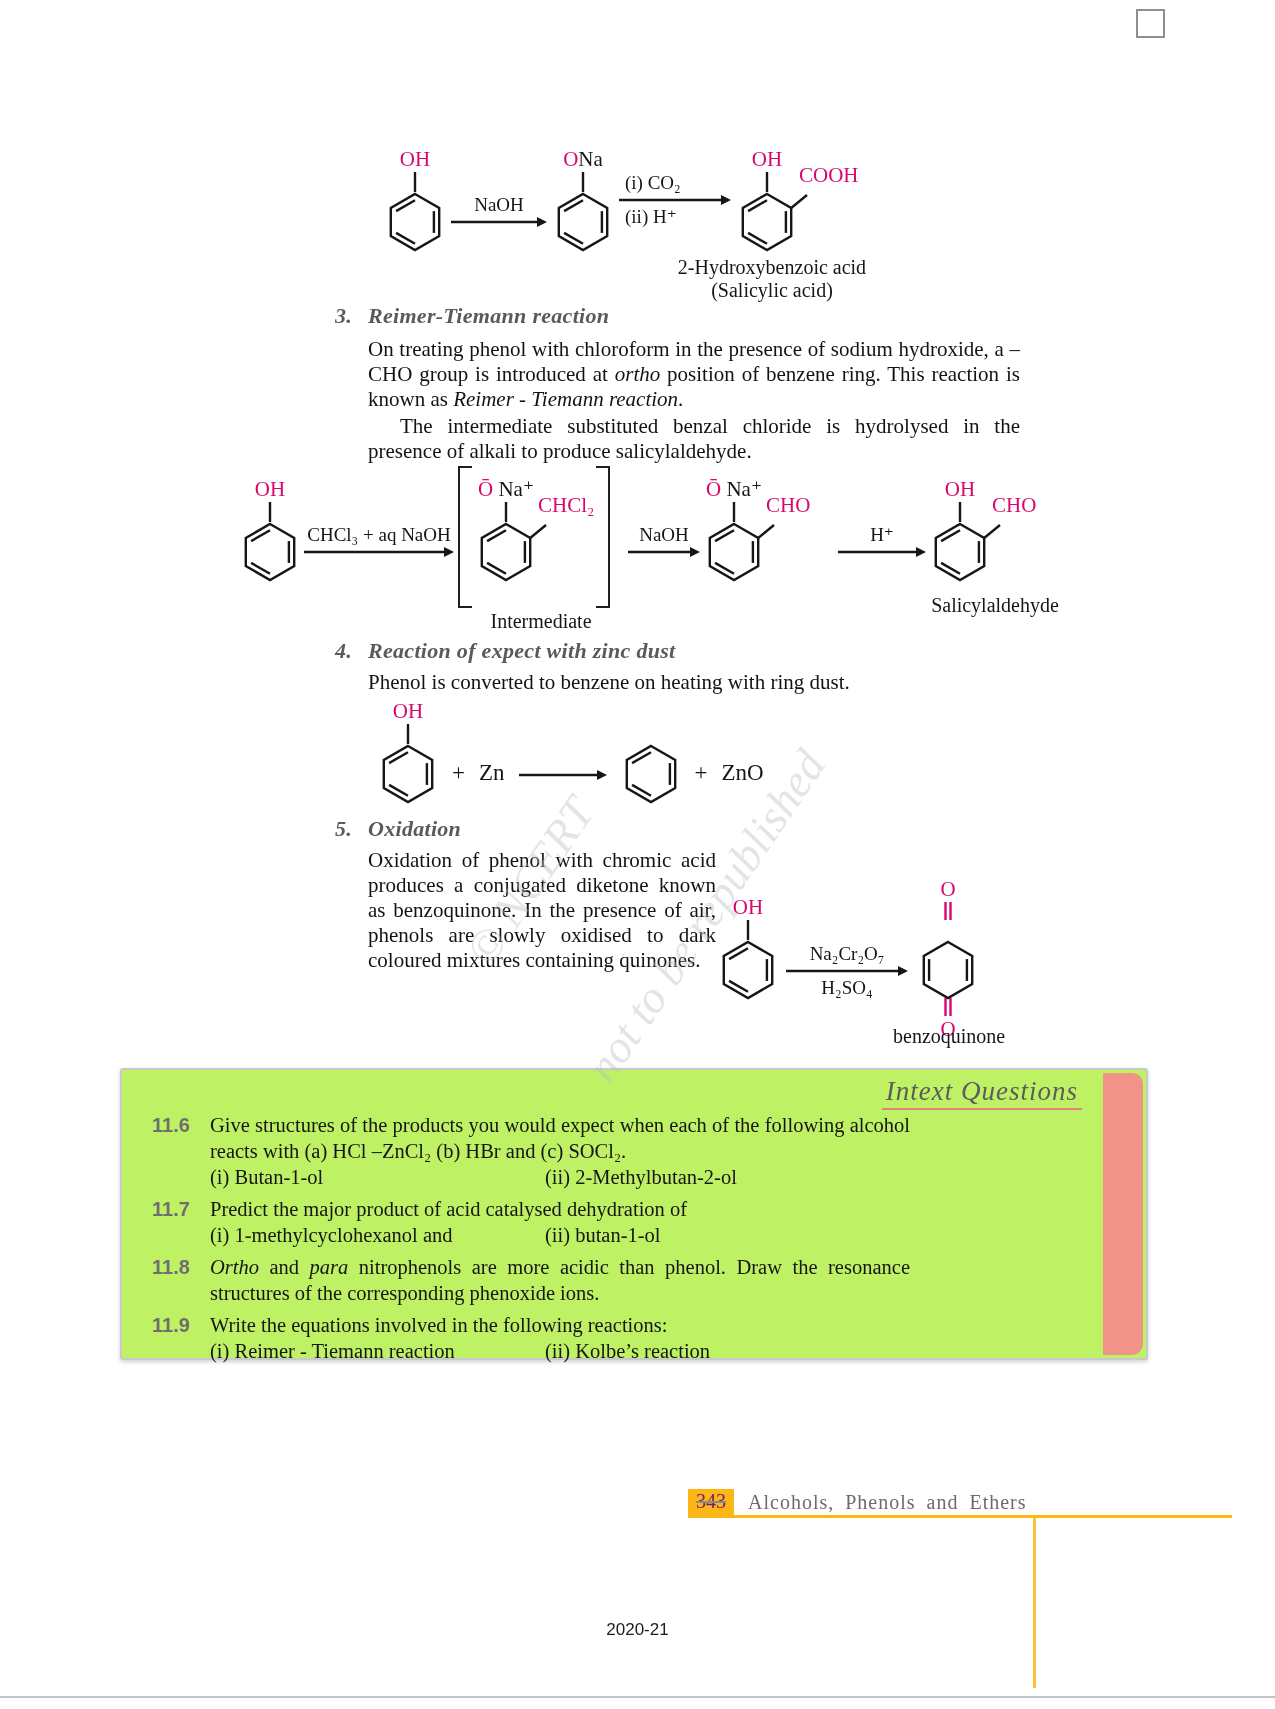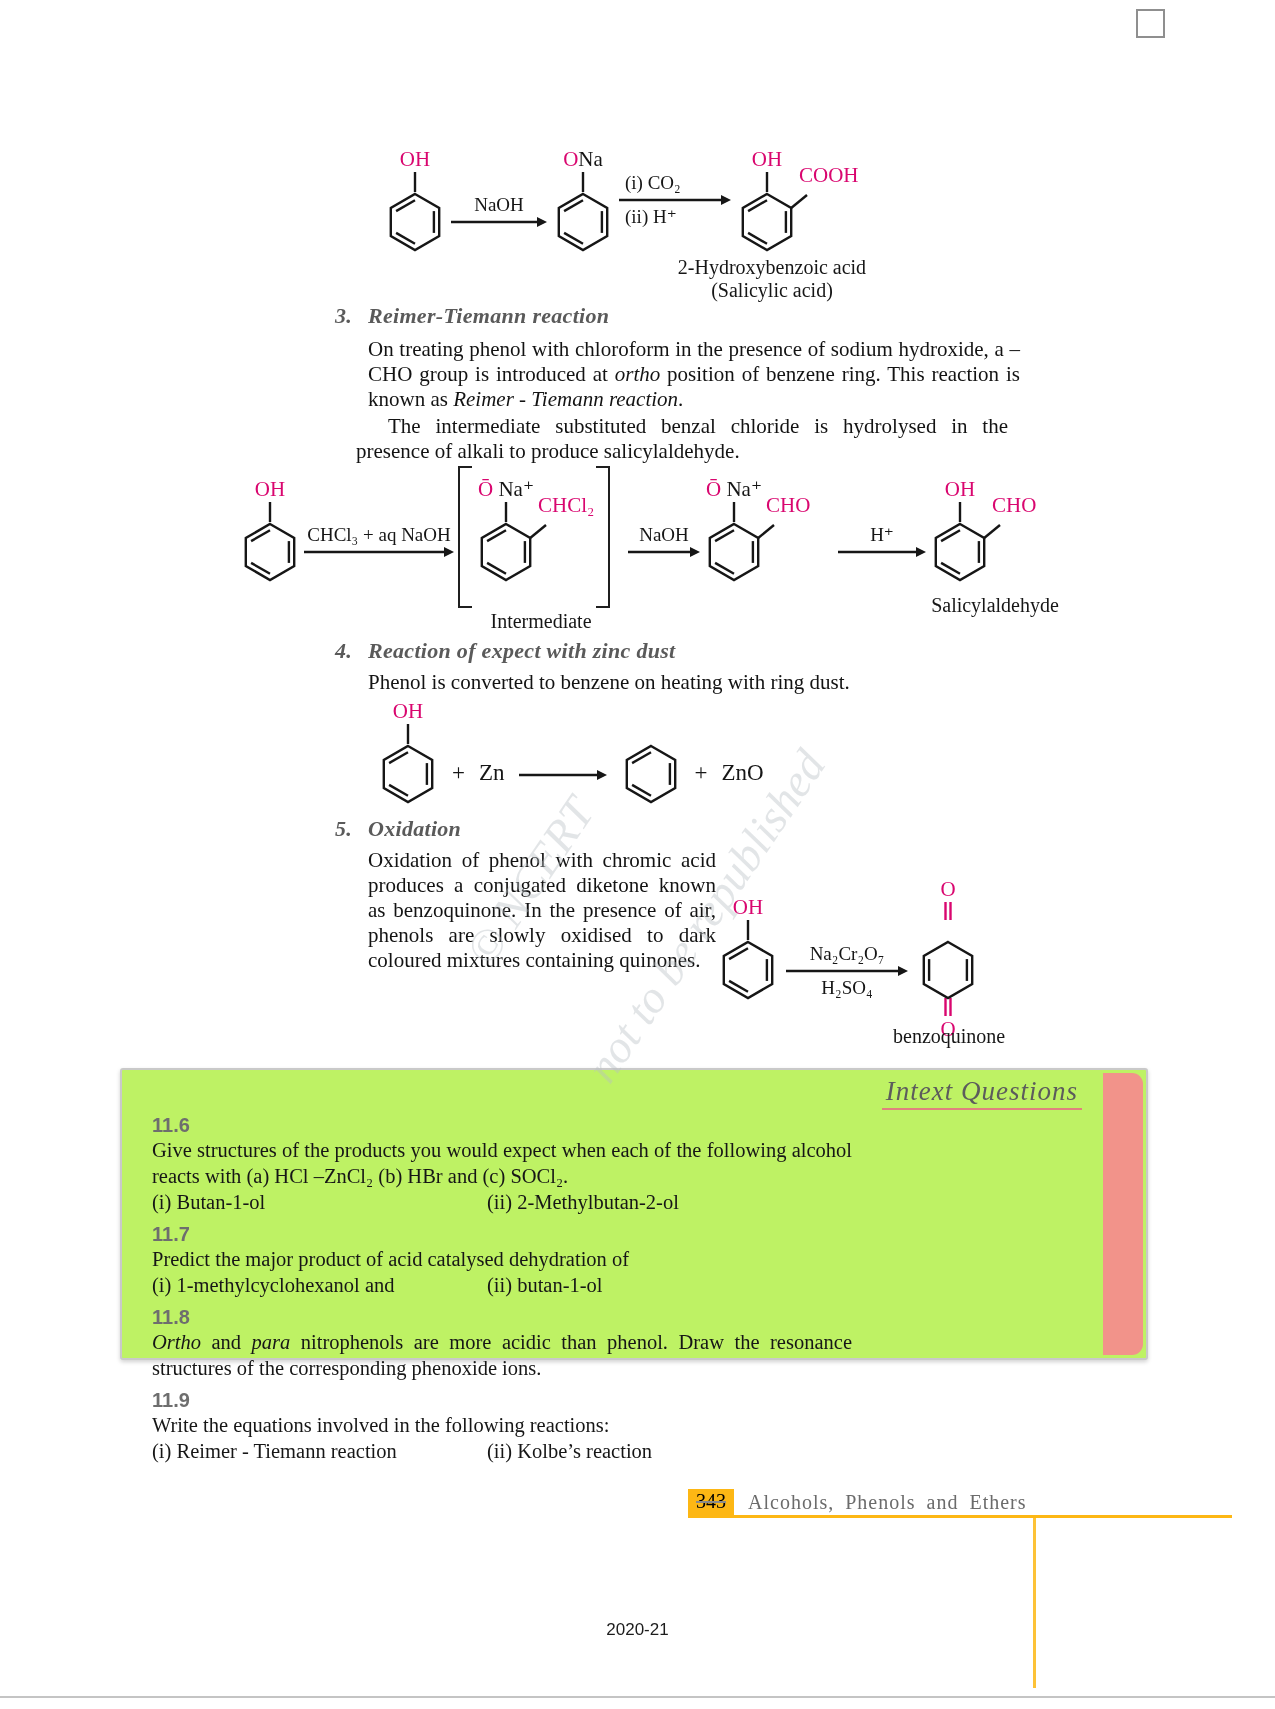--- a/index.html
+++ b/index.html
@@ -34,28 +34,28 @@
   .h-num{width:33px;flex:none;}
   .heading{position:absolute;display:flex;font-size:22px;font-weight:bold;font-style:italic;color:var(--head);letter-spacing:.3px;}
   .para{position:absolute;font-size:21px;line-height:25px;text-align:justify;color:#131313;}
   .indent{text-indent:32px;}
 
   
   .qbox{position:absolute;left:120px;top:1068px;width:1028px;height:292px;background:#bef264;border:2px solid #c9c9c9;border-radius:3px;box-shadow:0 2px 4px rgba(0,0,0,.18);}
   .qbar{position:absolute;top:3px;bottom:3px;right:3px;width:40px;background:var(--salmon);border-radius:0 11px 11px 0;}
   .qtitle{position:absolute;top:6px;right:64px;font-style:italic;font-size:27px;color:#5c5c5c;letter-spacing:1px;border-bottom:2px solid #e0827d;padding:0 4px 1px;}
   .qlist{position:absolute;left:30px;top:42px;width:760px;}
-  .qitem{display:flex;margin-bottom:6px;flex-direction:column;}
+  .qitem{display:flex;margin-bottom:6px;}
   .qnum{width:58px;flex:none;font-family:"Liberation Sans","DejaVu Sans",sans-serif;font-weight:bold;font-size:20px;color:#6e6e6e;padding-top:2px;}
   .qtext{width:700px;font-size:20.5px;line-height:26px;text-align:justify;}
   .subrow{display:flex;font-size:20.5px;line-height:26px;}
   .sub1{width:335px;flex:none;}
 
   
-  .pgnum{position:absolute;left:688px;top:1489px;background:var(--yellow);padding:1px 8px 3px;font-size:20px;color:#000000;text-decoration:line-through;text-decoration-color:#8b8b8b;text-decoration-thickness:1.5px;}
+  .pgnum{position:absolute;left:688px;top:1489px;background:var(--yellow);padding:1px 8px 3px;font-size:20px;color:#701a75;text-decoration:line-through;text-decoration-color:#8b8b8b;text-decoration-thickness:1.5px;}
   .chap{position:absolute;left:748px;top:1491px;font-size:20px;color:#6b6b6b;letter-spacing:1px;word-spacing:5px;}
   .yline-h{position:absolute;left:688px;top:1515px;width:544px;height:3px;background:var(--yellow);}
   .yline-v{position:absolute;left:1033px;top:1518px;width:3px;height:170px;background:var(--yellow);opacity:.85;}
   .year{position:absolute;left:0;right:0;top:1620px;text-align:center;font-family:"Liberation Sans","DejaVu Sans",sans-serif;font-size:17px;color:#1c1c1c;}
   .botline{position:absolute;left:0;top:1696px;width:1275px;height:2px;background:#c4c4c4;}
   .cornersq{position:absolute;left:1136px;top:9px;width:29px;height:29px;border:2px solid #8f8f8f;background:#fff;}
 
   
   .wm{position:absolute;font-style:italic;font-size:46px;color:#b9bfc4;opacity:.4;white-space:nowrap;pointer-events:none;z-index:5;transform-origin:left top;}
 
@@ -131,21 +131,21 @@
     </div>
   </div>
 
   <div class="heading" style="left:335px;top:303px;">
     <span class="h-num">3.</span>
     <span>Reimer-Tiemann reaction</span>
   </div>
   <div class="para" style="left:368px;top:337px;width:652px;">
     <span>On treating phenol with chloroform in the presence of sodium hydroxide, a –CHO group is introduced at </span><i>ortho</i><span> position of benzene ring.  This reaction is known as </span><i>Reimer - Tiemann reaction</i><span>.</span>
   </div>
-  <div class="para indent" style="left:356px;top:414px;width:652px;">The intermediate substituted benzal chloride is hydrolysed in the presence of alkali to produce salicylaldehyde.</div>
+  <div class="para indent" style="left:368px;top:414px;width:652px;">The intermediate substituted benzal chloride is hydrolysed in the presence of alkali to produce salicylaldehyde.</div>
 
   <div class="srow" style="left:240px;top:478px;gap:4px;">
     <div class="struct">
       <span class="grp top pink">OH</span>
       <svg width="60" height="82" class="bonds">
           <line x1="30" y1="2" x2="30" y2="22"></line>
           <use href="#ring" transform="translate(0,18)"></use>
         </svg>
     </div>
     <div class="arrow" style="padding-top:46px;">

